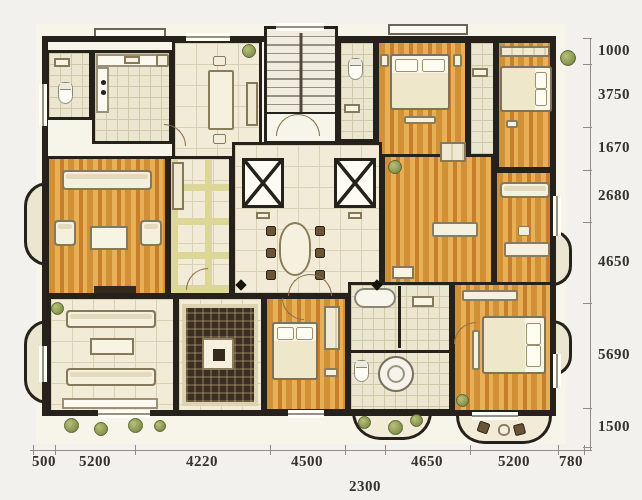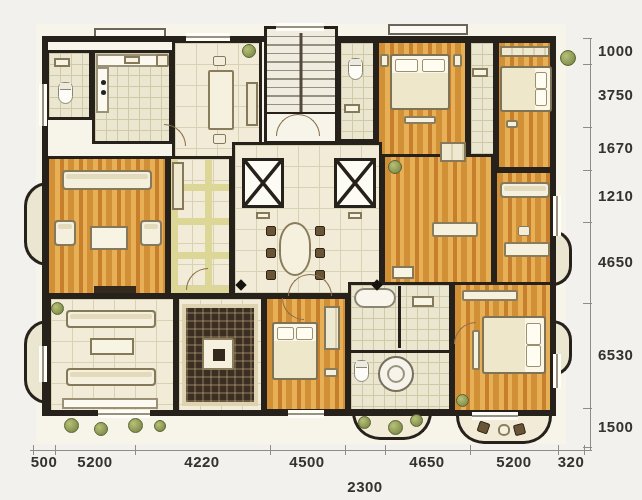--- a/index.html
+++ b/index.html
@@ -60,21 +60,21 @@
                         repeating-linear-gradient(90deg,rgba(205,180,130,.30) 0 2px,transparent 2px 8px)}
   .wallseg{background:var(--wall)}
   .arc{width:22px;height:22px;border-left:1.6px solid #8a6f4a;border-top:1.6px solid #8a6f4a;border-radius:100% 0 0 0;background:transparent}
   .win{background:linear-gradient(180deg,#fefdf8 0 40%,#97917f 40% 58%,#fefdf8 58% 100%);z-index:4}
   .winv{background:linear-gradient(90deg,#fefdf8 0 40%,#97917f 40% 58%,#fefdf8 58% 100%);z-index:4}
   .bay{position:absolute;box-sizing:border-box;background:var(--bath);border:3px solid var(--wall);z-index:0}
   .bayl{border-right:none;border-radius:44px 0 0 44px}
   .bayr{border-left:none;border-radius:0 44px 44px 0}
   .balc{position:absolute;box-sizing:border-box;background:var(--tile);border:3px solid var(--wall);border-top:none;z-index:0}
   .awn{position:absolute;box-sizing:border-box;background:#fcfaf2;border:2px solid #6b665a;z-index:0}
-  .dim{position:absolute;font-family:Liberation Sans, sans-serif;font-size:15px;font-weight:600;
+  .dim{position:absolute;font-family:Liberation Serif, serif;font-size:15px;font-weight:600;
        color:var(--dimText);letter-spacing:.5px;z-index:5;white-space:nowrap}
   .blab{transform:translateX(-50%)}
   .dline{position:absolute;background:var(--dimLine);z-index:5}
 </style>
 </head>
 <body>
 
 <div id="stage">
   <div id="plan">
 
@@ -238,36 +238,36 @@
   <div class="dline" style="left:583px;top:64px;width:9px;height:1px"></div>
   <div class="dline" style="left:583px;top:127px;width:9px;height:1px"></div>
   <div class="dline" style="left:583px;top:170px;width:9px;height:1px"></div>
   <div class="dline" style="left:583px;top:222px;width:9px;height:1px"></div>
   <div class="dline" style="left:583px;top:303px;width:9px;height:1px"></div>
   <div class="dline" style="left:583px;top:408px;width:9px;height:1px"></div>
   <div class="dline" style="left:583px;top:447px;width:9px;height:1px"></div>
   <div class="dim" style="left:598px;top:42px">1000</div>
   <div class="dim" style="left:598px;top:86px">3750</div>
   <div class="dim" style="left:598px;top:139px">1670</div>
-  <div class="dim" style="left:598px;top:187px">1210</div>
+  <div class="dim" style="left:598px;top:187px">2680</div>
   <div class="dim" style="left:598px;top:253px">4650</div>
-  <div class="dim" style="left:598px;top:346px">6530</div>
+  <div class="dim" style="left:598px;top:346px">5690</div>
   <div class="dim" style="left:598px;top:418px">1500</div>
 
   <div class="dline" style="left:30px;top:450px;width:562px;height:1px"></div>
   <div class="dline" style="left:33px;top:445px;width:1px;height:10px"></div>
   <div class="dline" style="left:55px;top:445px;width:1px;height:10px"></div>
   <div class="dline" style="left:135px;top:445px;width:1px;height:10px"></div>
   <div class="dline" style="left:270px;top:445px;width:1px;height:10px"></div>
   <div class="dline" style="left:345px;top:445px;width:1px;height:10px"></div>
   <div class="dline" style="left:385px;top:445px;width:1px;height:10px"></div>
   <div class="dline" style="left:470px;top:445px;width:1px;height:10px"></div>
   <div class="dline" style="left:558px;top:445px;width:1px;height:10px"></div>
   <div class="dline" style="left:584px;top:445px;width:1px;height:10px"></div>
   <div class="dim blab" style="left:44px;top:453px">500</div>
   <div class="dim blab" style="left:95px;top:453px">5200</div>
   <div class="dim blab" style="left:202px;top:453px">4220</div>
   <div class="dim blab" style="left:307px;top:453px">4500</div>
   <div class="dim blab" style="left:365px;top:478px">2300</div>
   <div class="dim blab" style="left:427px;top:453px">4650</div>
   <div class="dim blab" style="left:514px;top:453px">5200</div>
-  <div class="dim blab" style="left:571px;top:453px">320</div>
+  <div class="dim blab" style="left:571px;top:453px">780</div>
 </div>
 
 </body></html>

